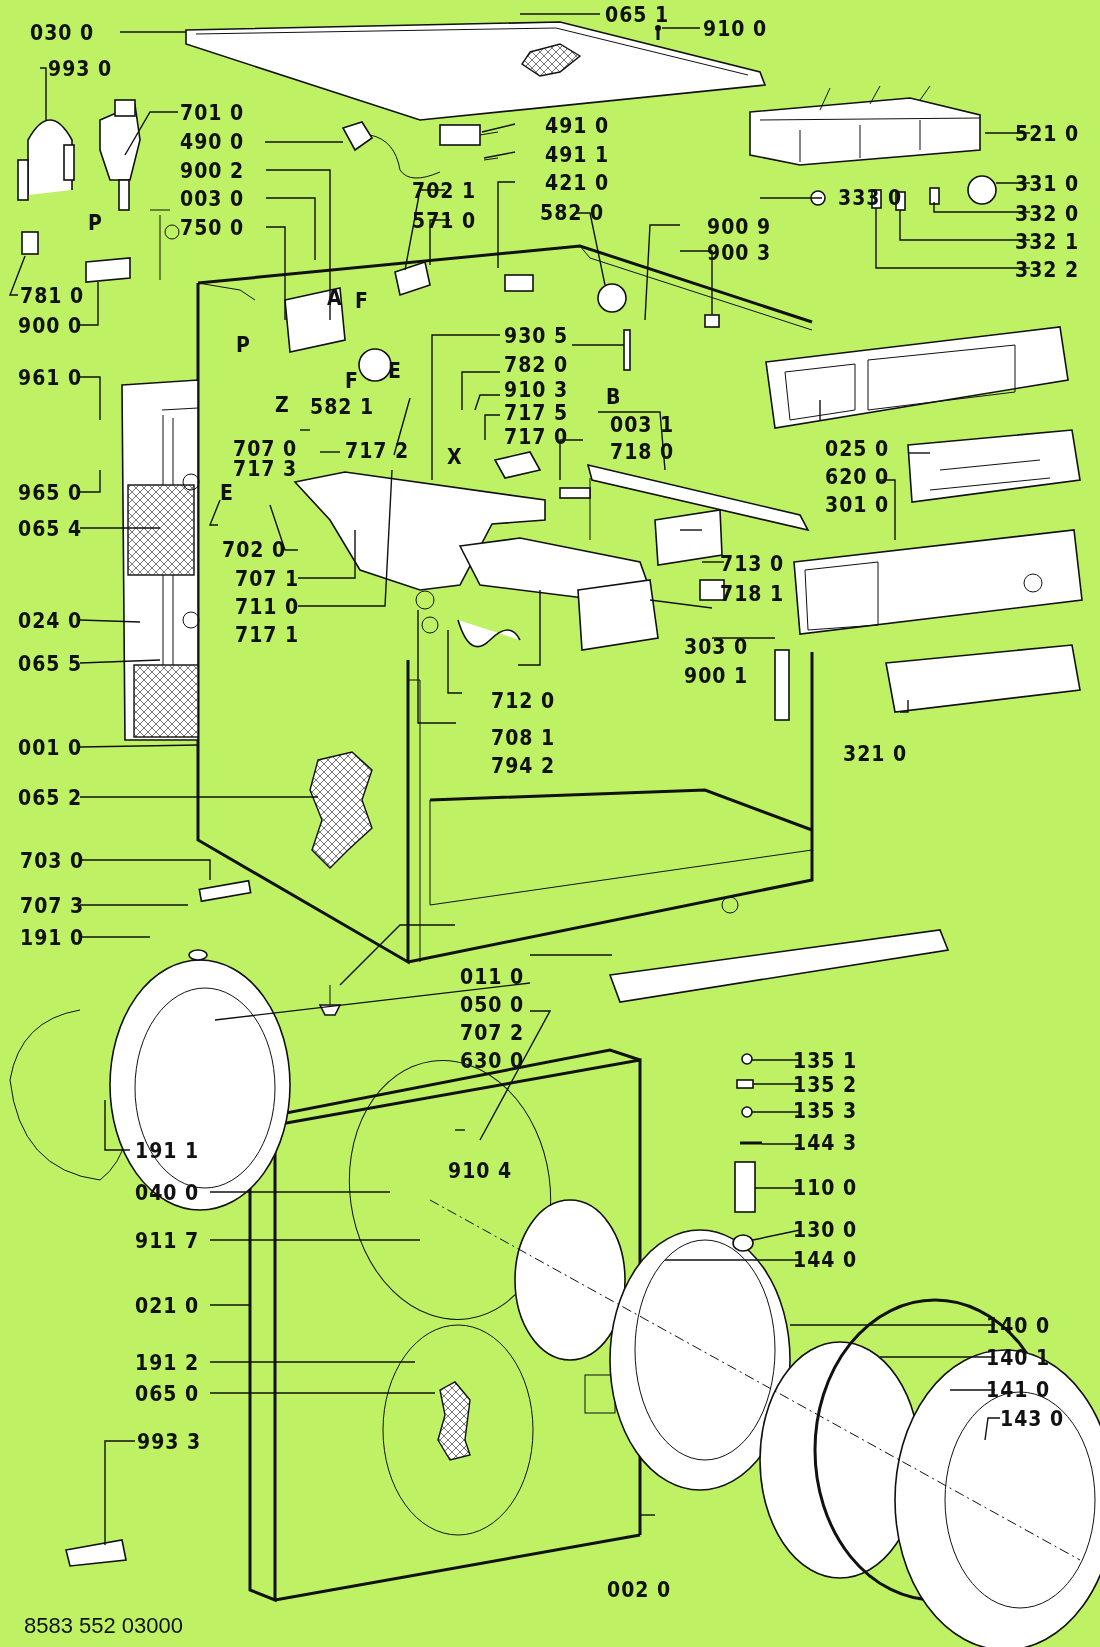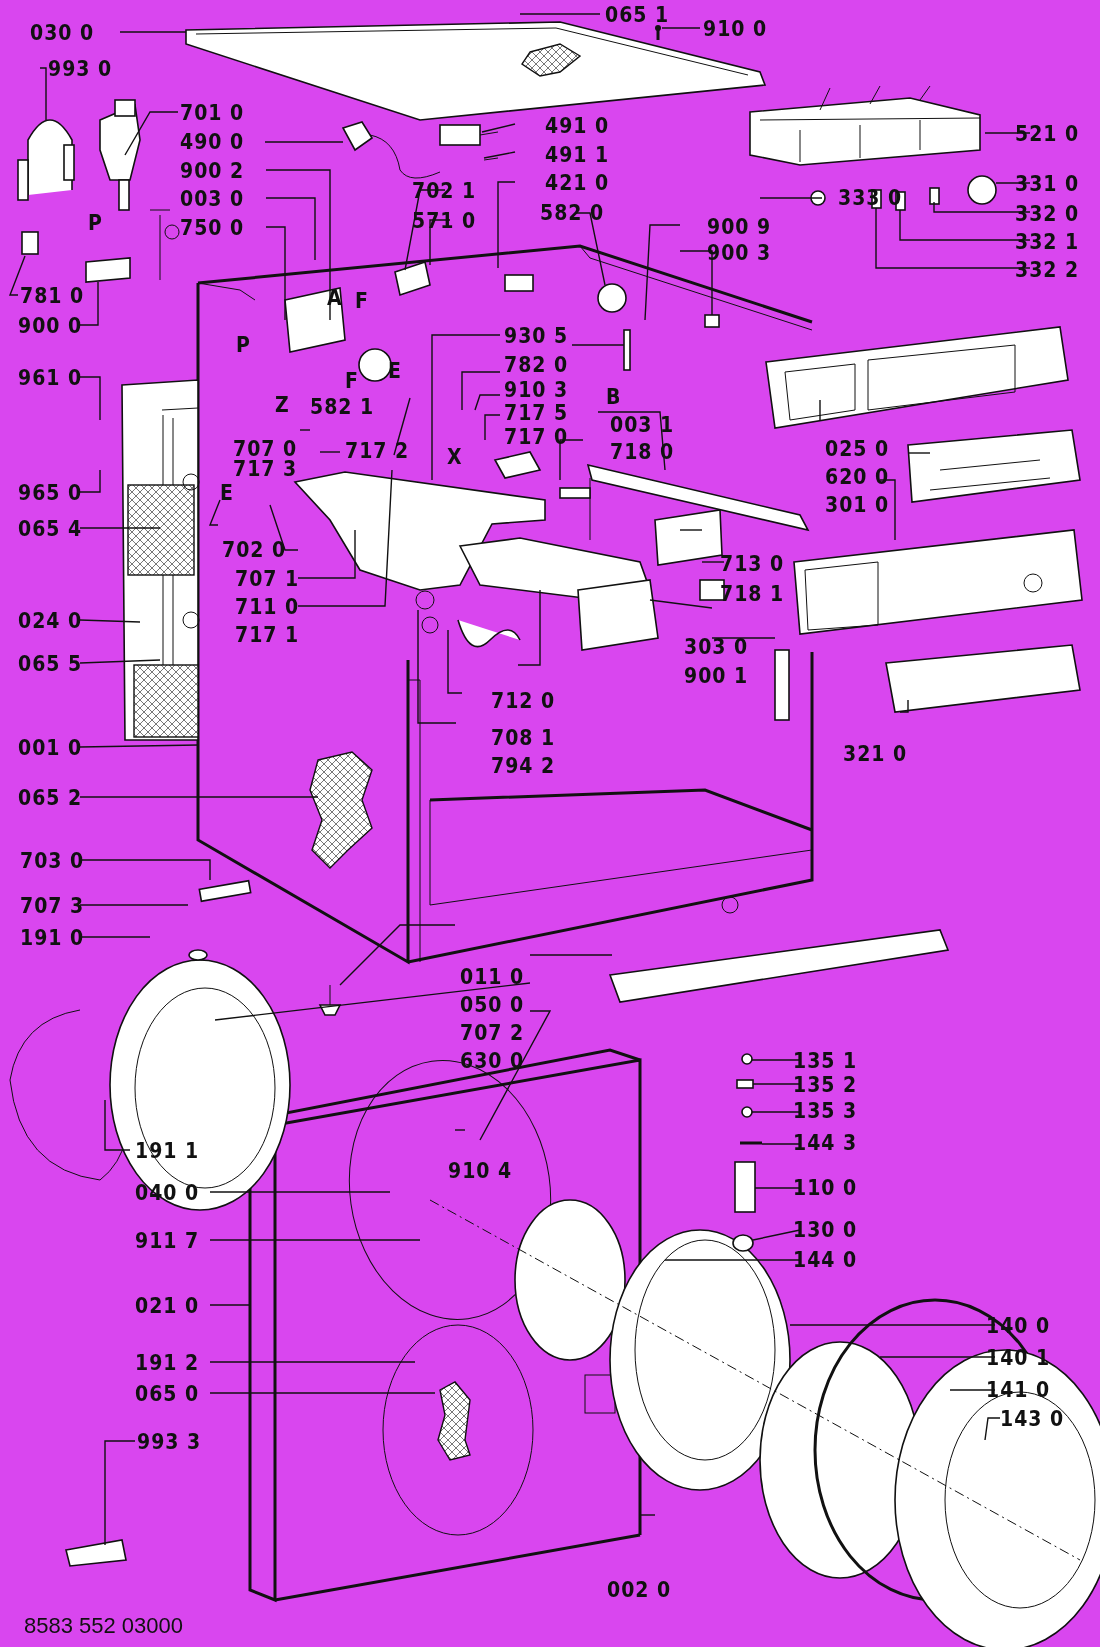--- a/index.html
+++ b/index.html
@@ -1,16 +1,16 @@
 <!DOCTYPE html>
 <html><head>
 <meta charset="utf-8">
 <style>
   html, body { margin: 0; padding: 0; background: #ffffff; }
-  #stage { position: relative; width: 1100px; height: 1647px; overflow: hidden; background: #d946ef; }
+  #stage { position: relative; width: 1100px; height: 1647px; overflow: hidden; background: #bef264; }
   svg#drawing { position: absolute; left: 0; top: 0; }
   .lbl { font-family: "DejaVu Sans Condensed", "DejaVu Sans", sans-serif; font-weight: bold; font-size: 21px; fill: #111; letter-spacing: 1px; }
   .ref { font-family: "Liberation Sans", sans-serif; font-size: 22px; fill: #111; }
   .ln { stroke: #111; stroke-width: 1.4; fill: none; }
   .part { stroke: #111; stroke-width: 1.6; fill: #fff; }
   .thick { stroke: #111; stroke-width: 3; fill: none; }
   .thin { stroke: #111; stroke-width: 1; fill: none; }
   .dash { stroke: #111; stroke-width: 1; fill: none; stroke-dasharray: 10 4 2 4; }
   .hatch { fill: url(#xhatch); stroke: #111; stroke-width: 1.4; }
 </style>

